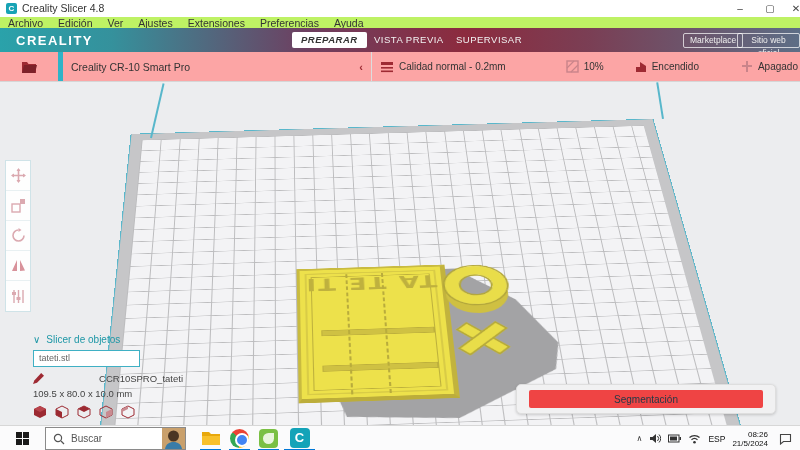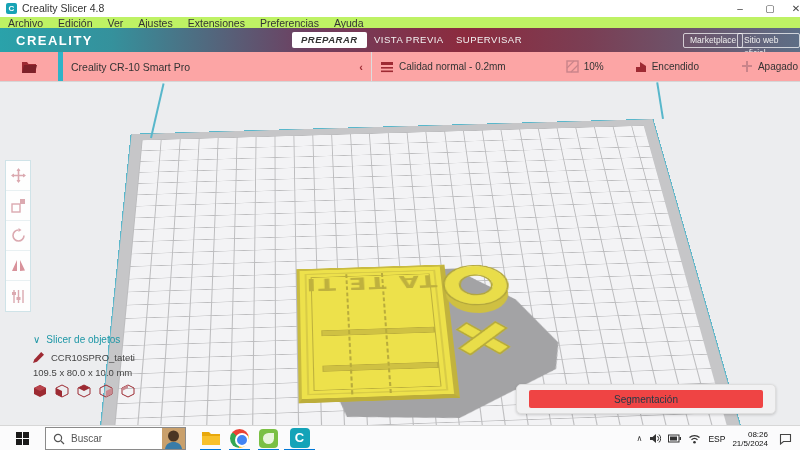--- a/index.html
+++ b/index.html
@@ -17,21 +17,21 @@
   #menubar span { display:inline-block; }
   #menubar span::first-letter { text-decoration:underline; }
 
   
   #header { position:absolute; left:0; top:28px; width:800px; height:36px;
     background:linear-gradient(90deg,#2aa2aa 0%,#35919c 14%,#6d4061 38%,#8c2b3e 58%,#7a3f55 74%,#5d6e86 100%); }
   #logo { position:absolute; left:16px; top:5px; color:#fff; font-size:13px; font-weight:bold; letter-spacing:1.5px; }
   .tab { position:absolute; top:4px; height:16px; line-height:16px; font-size:9.5px; color:#f2f2f2; padding:0 9px; border-radius:2px; letter-spacing:.5px; }
   .tab.active { background:#fff; color:#333; font-weight:bold;font-style:italic; }
   #tab-prepare { left:292px; } #tab-preview { left:365px; } #tab-monitor { left:447px; }
-  .hbtn { position:absolute; top:5px; height:15px; line-height:13px; font-size:8.5px; color:#eee; border:1px solid rgba(255,255,255,.7); border-radius:2px; padding:0 6px; }
+  .hbtn { position:absolute; top:5px; height:15px; line-height:13px; font-size:8.5px; color:#eee; border:1px solid rgba(255,255,255,.7); border-radius:2px; padding:0 6px;text-align:center; }
   #btn-marketplace { left:683px; } #btn-website { left:737px; }
 
   
   #toolbar { position:absolute; left:0; top:52px; width:800px; height:30px; background:#fca5a5; border-bottom:1px solid #d6d6d6; display:flex; align-items:stretch; }
   #open-btn { width:58px; display:flex; align-items:center; justify-content:center; }
   #accent-bar { width:5px; background:#2fb3c7; }
   #printer-box { width:309px; display:flex; align-items:center; padding:0 8px; border-right:1px solid #ddd; }
   #printer-name { font-size:10.5px; color:#333; flex:1; }
   #printer-chevron { color:#9e2a33; font-size:11px; font-weight:bold; }
   #settings-box { flex:1; display:flex; align-items:center; padding:0 2px 0 8px; }
@@ -71,21 +71,21 @@
 
   
   #tools { position:absolute; left:5px; top:78px; width:26px; border:1px solid #cfe3e8; background:rgba(255,255,255,.92); }
   .tool { height:30px; display:flex; align-items:center; justify-content:center; border-bottom:1px solid #e8f0f2; }
   .tool:last-child { border-bottom:none; }
 
   
   #objpanel { position:absolute; left:33px; top:250px; width:150px; }
   #obj-head { display:flex; align-items:center; gap:6px; color:#1e97a6; font-size:10px; height:14px; }
   #obj-input { margin-top:4px; width:107px; height:17px; background:#fff; border:1px solid #3fb0c4; font-size:9px; color:#666; line-height:15px; padding-left:5px; }
-  #obj-profile { margin-top:6px; display:flex; align-items:center; gap:7px; font-size:9.5px; color:#444; }
+  #obj-profile { margin-top:6px; display:flex; align-items:center; gap:7px; font-size:9.5px; color:#444;justify-content:space-between; }
   #obj-dims { margin-top:4px; font-size:9.5px; color:#444; }
   #viewcubes { margin-top:6px; display:flex; gap:8px; align-items:center; }
 
   
   #segpanel { position:absolute; left:516px; top:302px; width:260px; height:30px; background:#f1f1f2; border:1px solid #dedede; border-radius:5px; box-shadow:0 1px 3px rgba(0,0,0,.18); padding:5px 12px; }
   #segbtn { width:100%; height:100%; background:#ef4444; border-radius:2px; text-align:center; font-size:10px; color:#1c3a47; line-height:19px; }
 
   
   #taskbar { position:absolute; left:0; top:425px; width:800px; height:25px; background:#fbfbfc; border-top:1px solid #d7d7d7; }
   #startbtn { position:absolute; left:0; top:0; width:44px; height:25px; display:flex; align-items:center; justify-content:center; }
@@ -237,20 +237,21 @@
         <rect x="5.5" y="8" width="4" height="3" fill="#dba9b0"></rect>
       </svg>
     </div>
   </div>
 
   <div id="objpanel">
     <div id="obj-head">
       <span>∨</span>
       <span>Slicer de objetos</span>
     </div>
+    <div id="obj-input">tateti.stl</div>
     <div id="obj-profile">
       <svg width="11" height="11" viewBox="0 0 11 11">
         <path d="M0 11l1.3-3.6L8.2 0 11 2.8 4 9.7z" fill="#9e2a33"></path>
       </svg>
       <span>CCR10SPRO_tateti</span>
     </div>
     <div id="obj-dims">109.5 x 80.0 x 10.0 mm</div>
     <div id="viewcubes">
       <svg width="14" height="14" viewBox="0 0 14 14">
           <path d="M7 1l6 3v6l-6 3-6-3V4z" fill="#9c2a32"></path>

